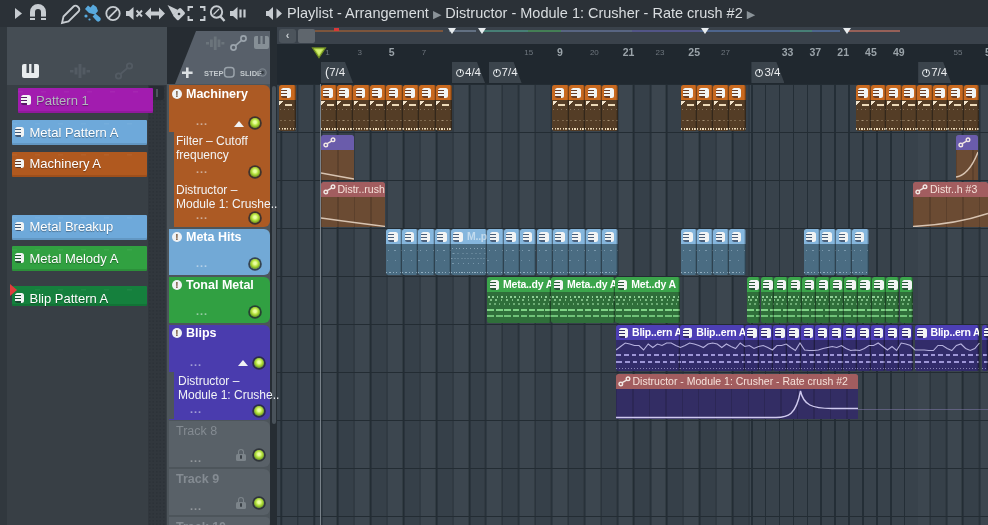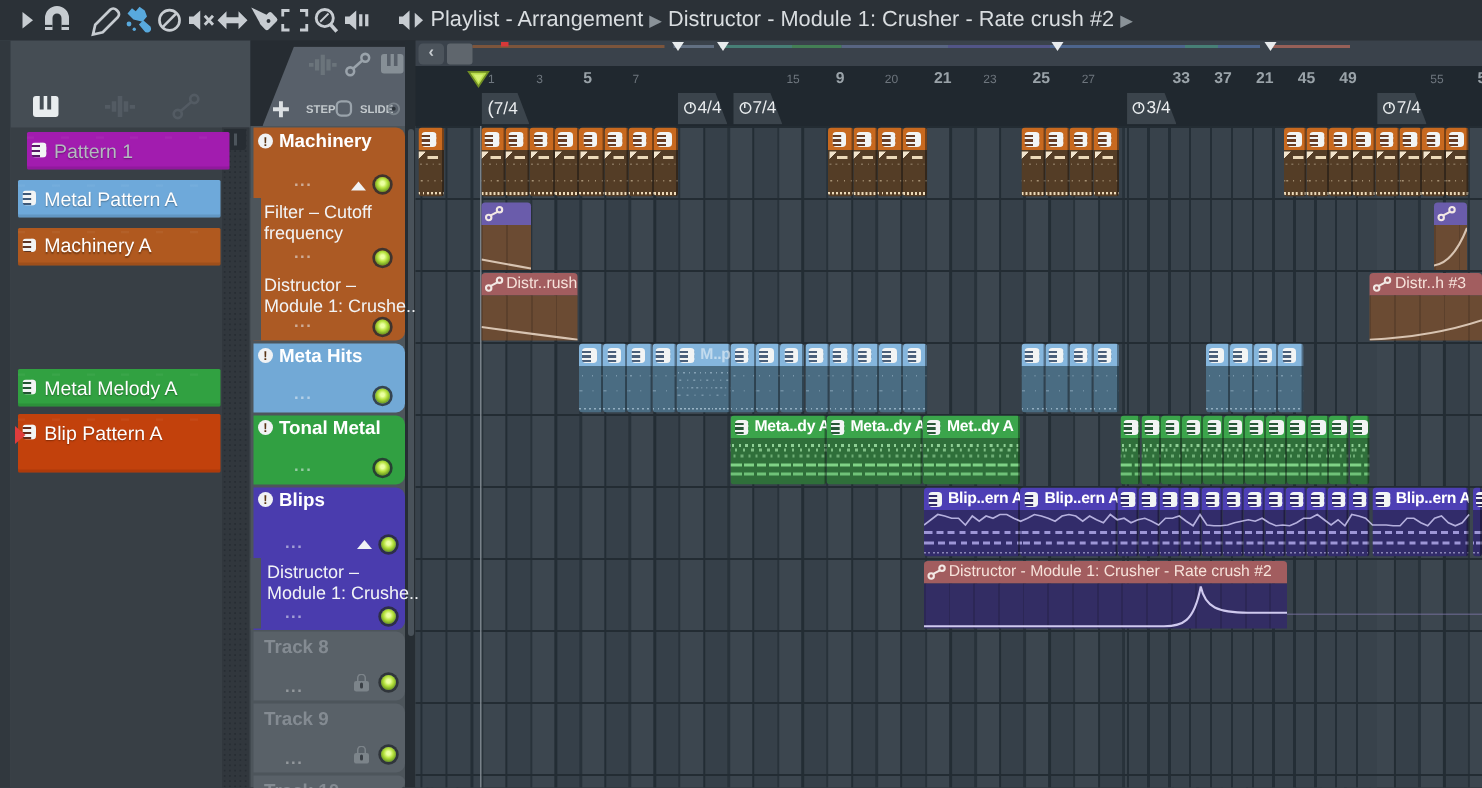--- a/index.html
+++ b/index.html
@@ -99,26 +99,31 @@
     <div class="abs" style="left:11.5px;top:120.0px;width:135px;height:25px;background:#6ea9da;border-radius:1px;box-shadow:inset 0 -2px 0 rgba(0,0,0,.10)">
       <div class="ic abs" style="left:3px;top:7px"></div>
       <div class="abs" style="left:18px;top:4.5px;color:#fff;font-size:13px;text-shadow:0 1px 1px rgba(0,0,0,.35)">Metal Pattern A</div>
       <div class="abs" style="left:0;top:0;width:100%;height:100%;background:repeating-linear-gradient(90deg,rgba(255,255,255,.10) 0 5px,rgba(0,0,0,0) 5px 23px);background-size:100% 1.5px;background-position:0 2.5px;background-repeat:repeat-x;opacity:.42"></div>
     </div>
     <div class="abs" style="left:11.5px;top:151.6px;width:135px;height:25px;background:#b0591f;border-radius:1px;box-shadow:inset 0 -2px 0 rgba(0,0,0,.10)">
       <div class="ic abs" style="left:3px;top:7px"></div>
       <div class="abs" style="left:18px;top:4.5px;color:#fff;font-size:13px;text-shadow:0 1px 1px rgba(0,0,0,.35)">Machinery A</div>
       <div class="abs" style="left:0;top:0;width:100%;height:100%;background:repeating-linear-gradient(90deg,rgba(255,255,255,.10) 0 5px,rgba(0,0,0,0) 5px 23px);background-size:100% 1.5px;background-position:0 2.5px;background-repeat:repeat-x;opacity:.42"></div>
     </div>
+    <div class="abs" style="left:11.5px;top:214.79999999999998px;width:135px;height:25px;background:#6ea9da;border-radius:1px;box-shadow:inset 0 -2px 0 rgba(0,0,0,.10)">
+      <div class="ic abs" style="left:3px;top:7px"></div>
+      <div class="abs" style="left:18px;top:4.5px;color:#fff;font-size:13px;text-shadow:0 1px 1px rgba(0,0,0,.35)">Metal Breakup</div>
+      <div class="abs" style="left:0;top:0;width:100%;height:100%;background:repeating-linear-gradient(90deg,rgba(255,255,255,.10) 0 5px,rgba(0,0,0,0) 5px 23px);background-size:100% 1.5px;background-position:0 2.5px;background-repeat:repeat-x;opacity:.42"></div>
+    </div>
     <div class="abs" style="left:11.5px;top:246.39999999999998px;width:135px;height:25px;background:#31a141;border-radius:1px;box-shadow:inset 0 -2px 0 rgba(0,0,0,.10)">
       <div class="ic abs" style="left:3px;top:7px"></div>
       <div class="abs" style="left:18px;top:4.5px;color:#fff;font-size:13px;text-shadow:0 1px 1px rgba(0,0,0,.35)">Metal Melody A</div>
       <div class="abs" style="left:0;top:0;width:100%;height:100%;background:repeating-linear-gradient(90deg,rgba(255,255,255,.10) 0 5px,rgba(0,0,0,0) 5px 23px);background-size:100% 1.5px;background-position:0 2.5px;background-repeat:repeat-x;opacity:.42"></div>
     </div>
-    <div class="abs" style="left:11.5px;top:276px;width:135px;height:39px;background:#c2410c;border-radius:1px;box-shadow:inset 0 -2px 0 rgba(0,0,0,.10)">
+    <div class="abs" style="left:11.5px;top:286px;width:135px;height:20px;background:#15803d;border-radius:1px;box-shadow:inset 0 -2px 0 rgba(0,0,0,.10)">
       <div class="ic abs" style="left:3px;top:7px"></div>
       <div class="abs" style="left:18px;top:4.5px;color:#fff;font-size:13px;text-shadow:0 1px 1px rgba(0,0,0,.35)">Blip Pattern A</div>
       <div class="abs" style="left:0;top:0;width:100%;height:100%;background:repeating-linear-gradient(90deg,rgba(255,255,255,.10) 0 5px,rgba(0,0,0,0) 5px 23px);background-size:100% 1.5px;background-position:0 2.5px;background-repeat:repeat-x;opacity:.42"></div>
     </div>
     <div class="abs" style="left:9.5px;top:284.0px;width:0;height:0;border-top:6.5px solid transparent;border-bottom:6.5px solid transparent;border-left:7.5px solid #e03c3c"></div>
     <div class="abs" style="left:167px;top:27px;width:110px;height:57px;background:#262c32"></div>
     <div class="abs" style="left:167px;top:84px;width:110px;height:441px;background:#4d555b"></div>
     <div class="abs" style="left:169px;top:31px;width:101px;height:53px;background:#58606а;background:#58606a;clip-path:polygon(27px 0,100% 0,100% 100%,6px 100%)"></div>
     <svg class="abs" style="left:169px;top:31px" width="101" height="53" viewBox="0 0 101 53">
 <g fill="#6b747b">
@@ -775,21 +780,21 @@
     <div class="abs" style="left:167px;top:372px;width:7px;height:47px;background:#4d555b"></div>
     <div class="info" style="left:172px;top:328px">!</div>
     <div class="hdr-t" style="left:186px;top:326px">Blips</div>
     <div class="dots" style="left:190px;top:356px">...</div>
     <div class="tri-up" style="left:238px;top:359.5px"></div>
     <div class="led" style="left:254px;top:358.0px"></div>
     <div class="hdr-s" style="left:178px;top:375px">Distructor –<br>Module 1: Crushe..</div>
     <div class="dots" style="left:190px;top:403px">...</div>
     <div class="led" style="left:254px;top:405.5px"></div>
     <div class="abs" style="left:169px;top:420.5px;width:101px;height:46.5px;background:#596168;border-radius:0 6px 6px 0"></div>
-    <div class="abs" style="left:176px;top:423.5px;color:#848b92;font-size:12.5px;font-weight:bold">Track 8</div>
+    <div class="abs" style="left:176px;top:423.5px;color:#848b92;font-size:12.5px;font-weight:normal">Track 8</div>
     <div class="abs" style="left:190px;top:451.5px;color:rgba(255,255,255,.35);font-size:11px;letter-spacing:1px;font-weight:bold">...</div>
     <div class="lock" style="left:236px;top:453.5px"></div>
     <div class="led" style="left:254px;top:450.0px"></div>
     <div class="abs" style="left:169px;top:468.5px;width:101px;height:46.5px;background:#596168;border-radius:0 6px 6px 0"></div>
     <div class="abs" style="left:176px;top:471.5px;color:#848b92;font-size:12.5px;font-weight:bold">Track 9</div>
     <div class="abs" style="left:190px;top:499.5px;color:rgba(255,255,255,.35);font-size:11px;letter-spacing:1px;font-weight:bold">...</div>
     <div class="lock" style="left:236px;top:501.5px"></div>
     <div class="led" style="left:254px;top:498.0px"></div>
     <div class="abs" style="left:169px;top:516.5px;width:101px;height:9px;background:#596168;border-radius:0 6px 6px 0"></div>
     <div class="abs" style="left:176px;top:519.5px;color:#848b92;font-size:12.5px;font-weight:bold">Track 10</div>

